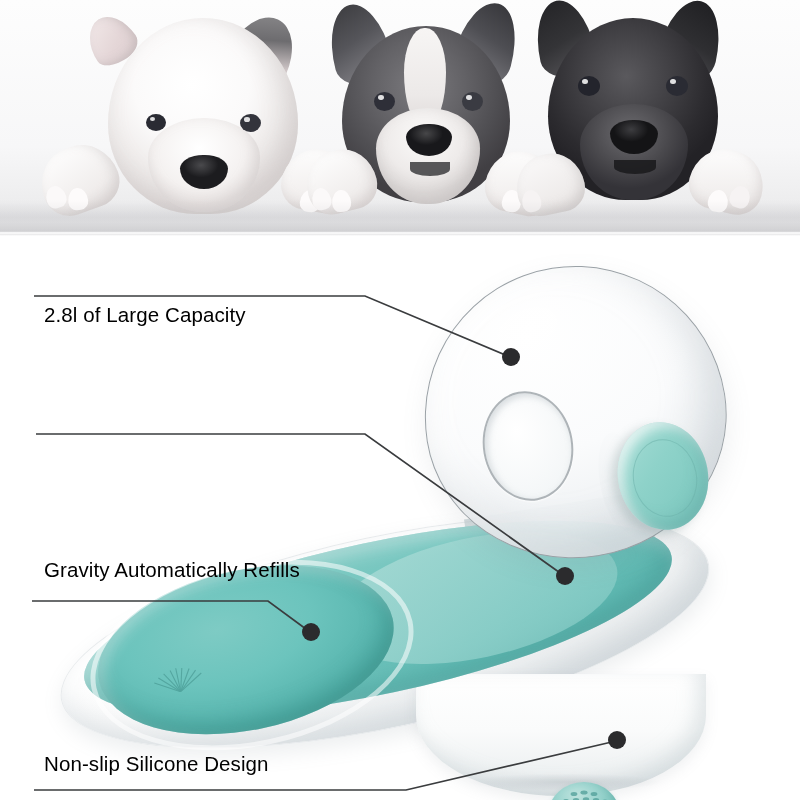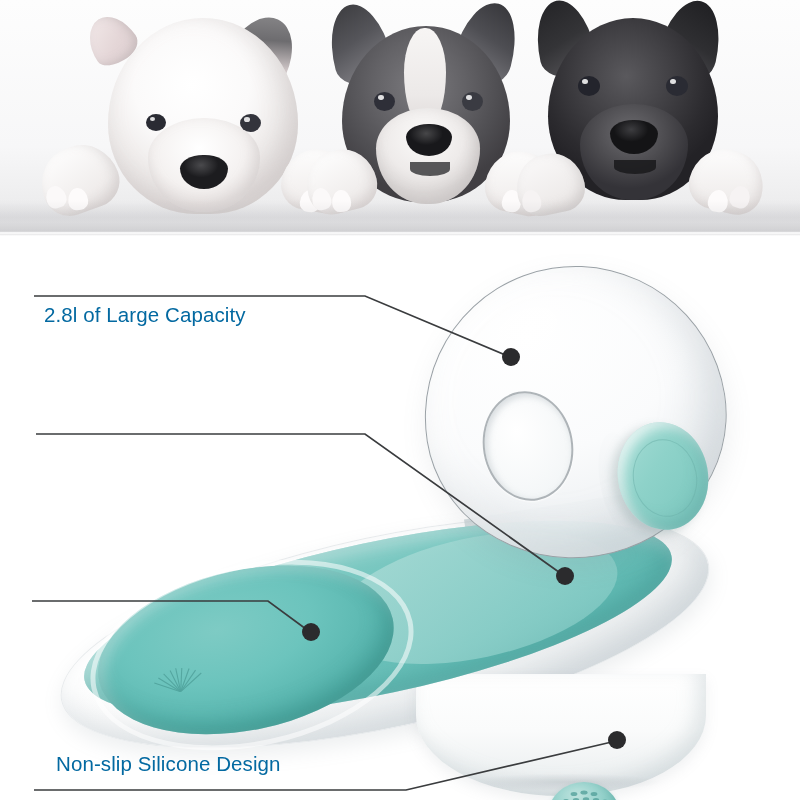--- a/index.html
+++ b/index.html
@@ -155,21 +155,21 @@
   }
   #pedestal-shadow{
     position:absolute;left:430px;top:536px;width:270px;height:20px;border-radius:50%;
     background:radial-gradient(50% 60% at 50% 50%,rgba(140,150,158,.26),rgba(140,150,158,0) 72%);
   }
 
   
   .callout-label{
     position:absolute;
     font-size:20.5px;
-    color:#0369a1;
+    color:#000000;
     letter-spacing:.1px;
     white-space:nowrap;
   }
   .leader-svg{position:absolute;left:0;top:0;width:800px;height:800px;pointer-events:none;}
   .dot{fill:#2b2b2d;}
   .leader-line{stroke:#3a3c3e;stroke-width:1.7;fill:none;}
 </style>
 </head>
 <body>
 
@@ -357,16 +357,17 @@
     <path class="leader-line" d="M32,601 L268,601 L310,632"></path>
     <circle class="dot" cx="311" cy="632" r="9"></circle>
 
     <path class="leader-line" d="M34,790 L406,790 L616,741"></path>
     <circle class="dot" cx="617" cy="740" r="9"></circle>
   </svg>
 
   <div class="callout-label" style="left:44px;top:303px;">2.8l of Large Capacity</div>
 
 
-
-  <div class="callout-label" style="left:56px;top:752px;">Non-slip Silicone Design</div>
+  <div class="callout-label" style="left:44px;top:558px;">Gravity Automatically Refills</div>
+
+  <div class="callout-label" style="left:44px;top:752px;">Non-slip Silicone Design</div>
 
 </div>
 
 </body></html>

